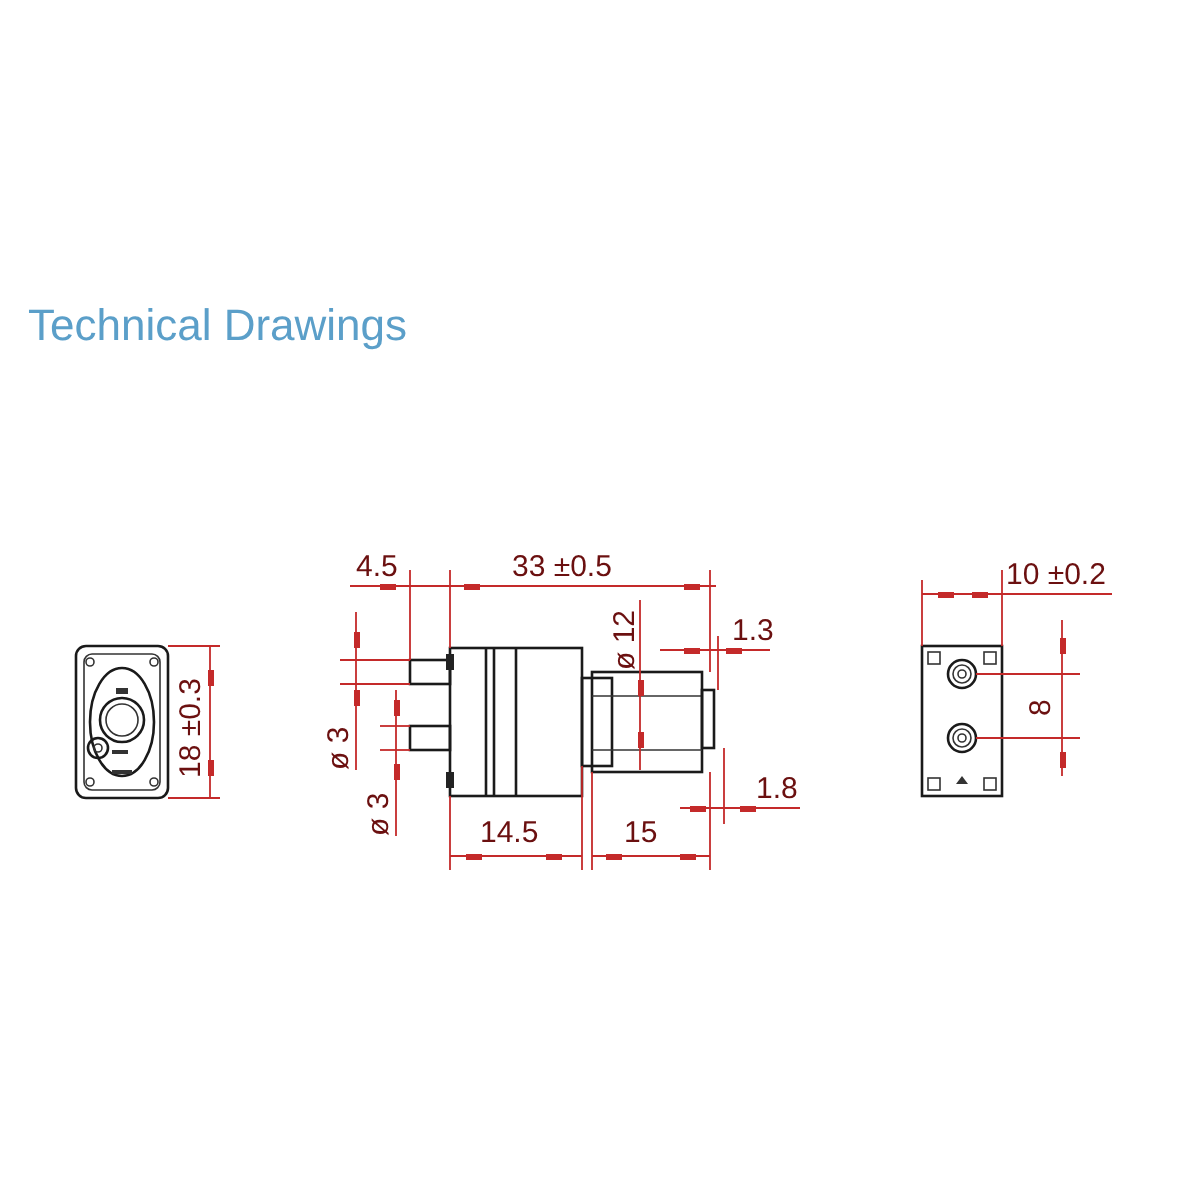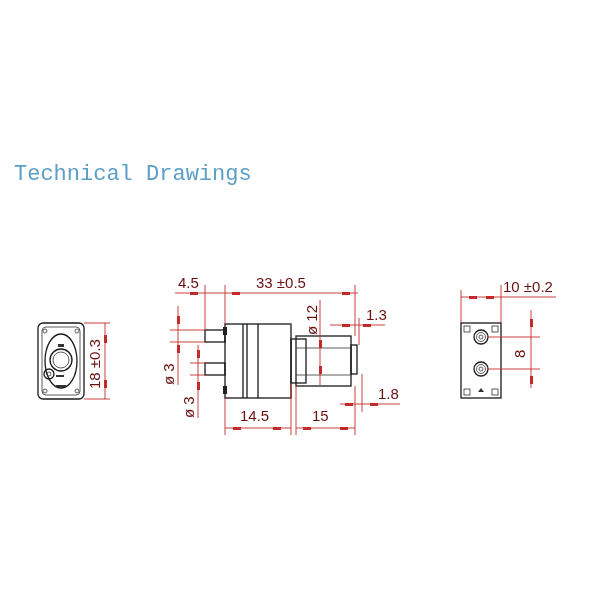--- a/index.html
+++ b/index.html
@@ -1,20 +1,20 @@
 <!DOCTYPE html>
 <html><head>
 <meta charset="utf-8">
 <style>
   html, body { margin: 0; padding: 0; background: #ffffff; }
   body { width: 600px; height: 600px; position: relative; overflow: hidden; }
   .title {
     position: absolute; left: 14px; top: 150px;
-    font-family: Liberation Mono, monospace;
-    font-size: 22px; color: #5b9fc9; letter-spacing: 0px; margin-top: 12px;
+    font-family: Liberation Sans, sans-serif;
+    font-size: 22px; color: #5b9fc9; letter-spacing: 0px;
   }
   svg { position: absolute; left: 0; top: 0; }
   .outline { fill: none; stroke: #1a1a1a; stroke-width: 1.3; }
   .thin { fill: none; stroke: #333; stroke-width: 0.8; }
   .dim { fill: none; stroke: #c42a2a; stroke-width: 0.9; }
   .arrow { fill: #c42a2a; }
   .dimtext {
     font-family: "Liberation Sans", sans-serif; font-size: 15px; fill: #6b1010;
     font-stretch: condensed;
   }

